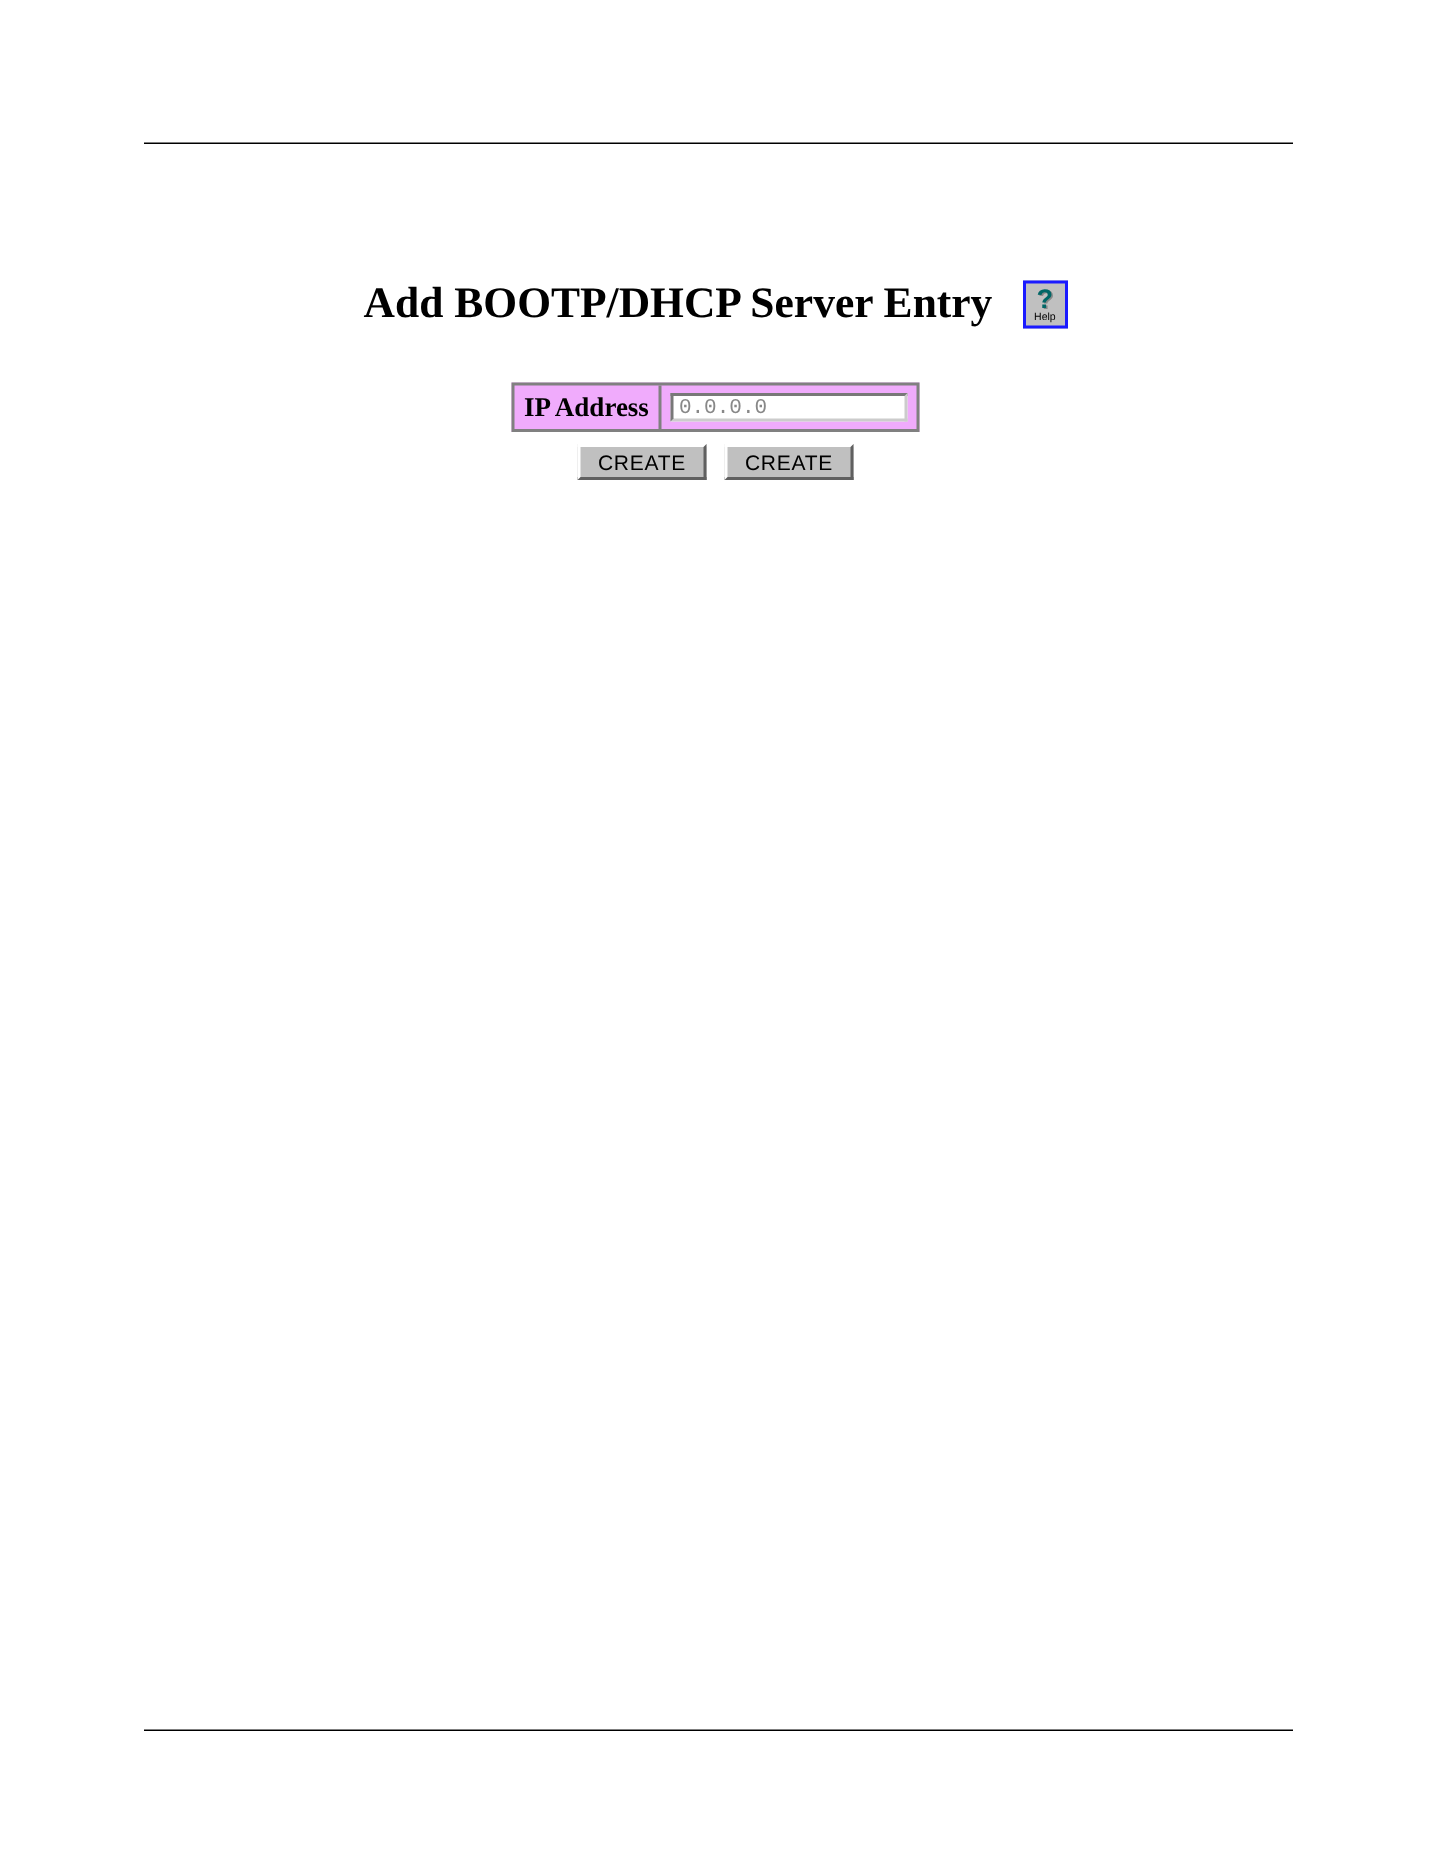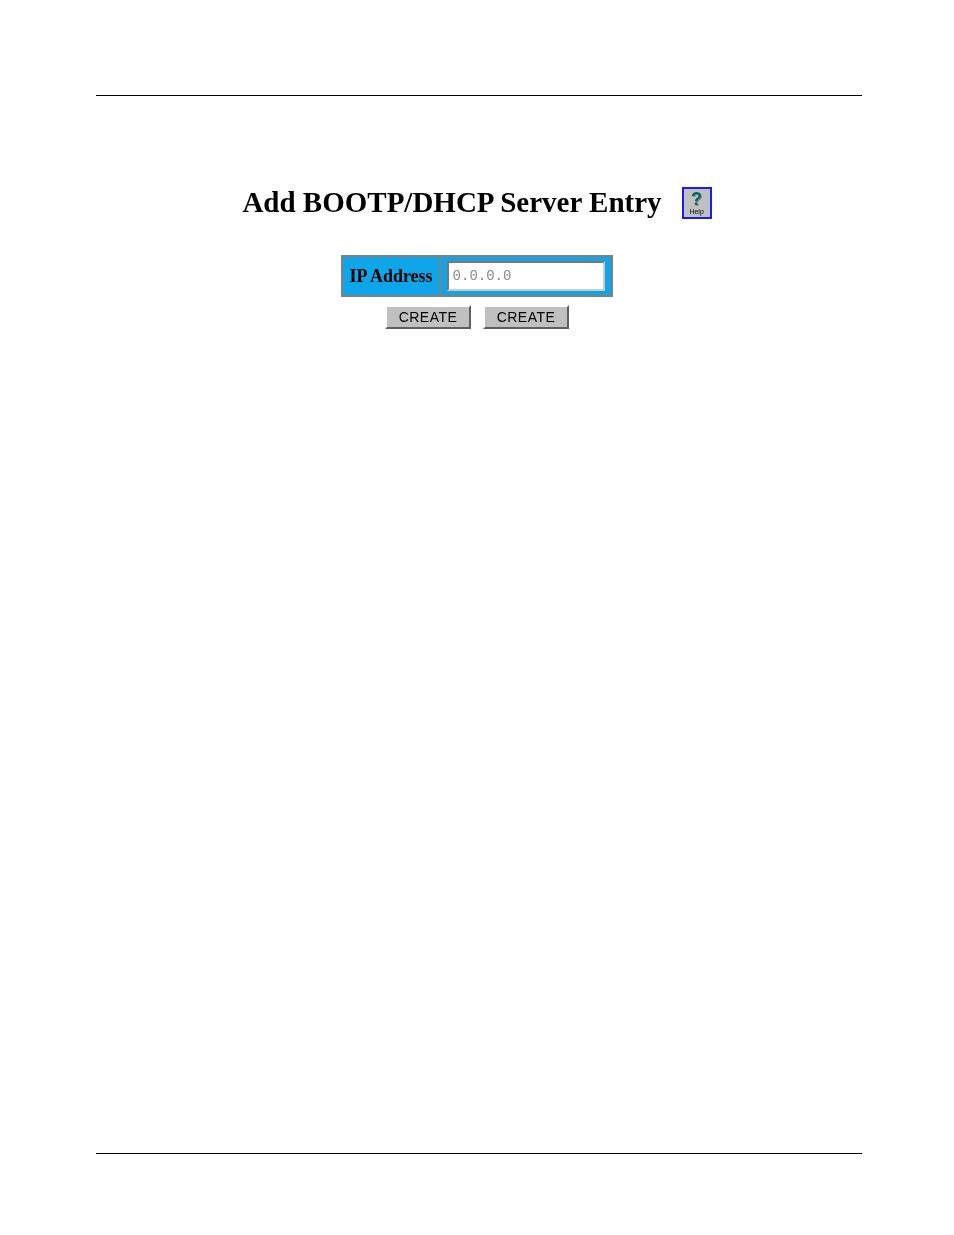--- a/index.html
+++ b/index.html
@@ -81,35 +81,35 @@
   .form-area {
     margin-top: 36px;
     display: flex;
     flex-direction: column;
     align-items: center;
   }
   .field-table {
     border: 2px solid #808080;
     border-collapse: separate;
     border-spacing: 0;
-    background: #0ea5e9;
+    background: #f0abfc;
   }
   .field-table td {
     padding: 4px 6px;
   }
   .field-label {
     font-weight: bold;
     font-size: 18px;
     font-family: "Times New Roman", Times, serif;
     border-right: 2px solid #808080;
     white-space: nowrap;
   }
   .ip-input {
     width: 158px;
-    height: 30px;
+    height: 19px;
     border: 2px inset #ccc;
     background: #fff;
     font-family: "Courier New", monospace;
     font-size: 14px;
     padding: 1px 4px;
     box-sizing: border-box;
     color: #888;
   }
   .button-row {
     margin-top: 8px;

